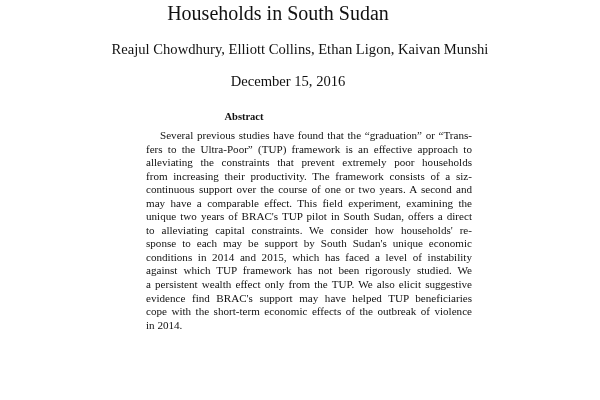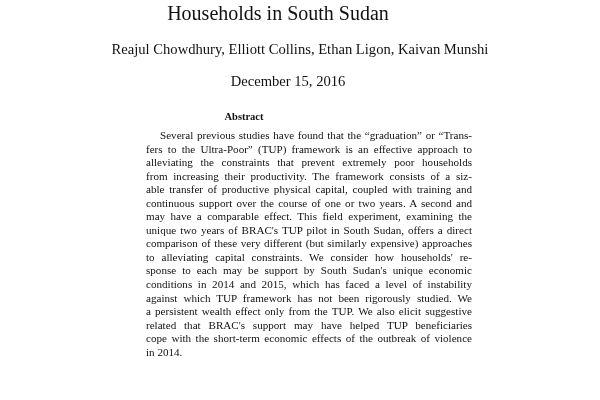--- a/index.html
+++ b/index.html
@@ -48,26 +48,24 @@
 <div class="title">Households in South Sudan</div>
 <div class="authors">Reajul Chowdhury, Elliott Collins, Ethan Ligon, Kaivan Munshi</div>
 <div class="date">December 15, 2016</div>
 <div class="abstract-heading">Abstract</div>
 
 <div class="abstract-body">
   <span class="line indent">Several previous studies have found that the “graduation” or “Trans-</span>
   <span class="line">fers to the Ultra-Poor” (TUP) framework is an effective approach to</span>
   <span class="line">alleviating the constraints that prevent extremely poor households</span>
   <span class="line">from increasing their productivity.  The framework consists of a siz-</span>
-  <span class="line">able transfer of productive physical capital, coupled with training and</span>
   <span class="line">continuous support over the course of one or two years.  A second and</span>
   <span class="line">may have a comparable effect.  This field experiment, examining the</span>
   <span class="line">unique two years of BRAC's TUP pilot in South Sudan, offers a direct</span>
-  <span class="line">comparison of these very different (but similarly expensive) approaches</span>
   <span class="line">to alleviating capital constraints.  We consider how households' re-</span>
   <span class="line">sponse to each may be support by South Sudan's unique economic</span>
   <span class="line">conditions in 2014 and 2015, which has faced a level of instability</span>
   <span class="line">against which TUP framework has not been rigorously studied.  We</span>
   <span class="line">a persistent wealth effect only from the TUP. We also elicit suggestive</span>
-  <span class="line">related that BRAC's support may have helped TUP beneficiaries</span>
+  <span class="line">evidence find BRAC's support may have helped TUP beneficiaries</span>
   <span class="line">cope with the short-term economic effects of the outbreak of violence</span>
   <span class="line last">in 2014.</span>
 </div>
 
 </body></html>

